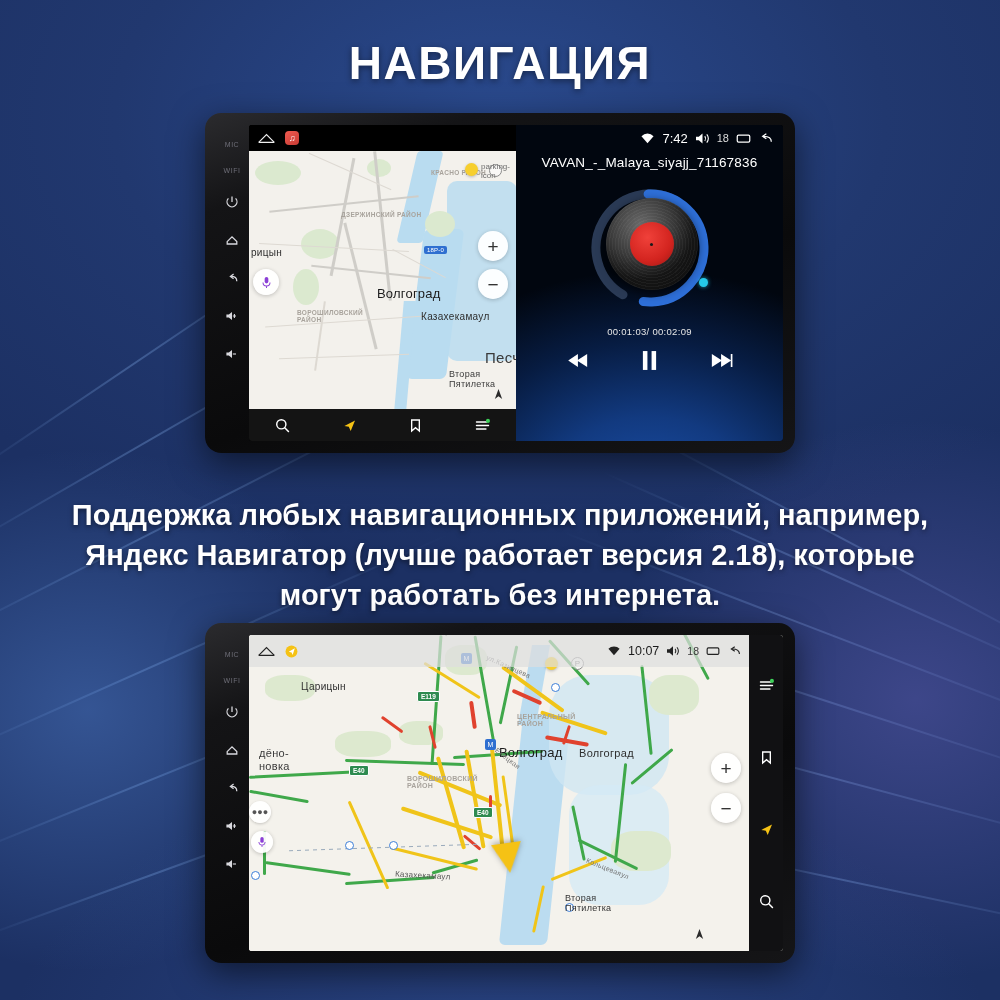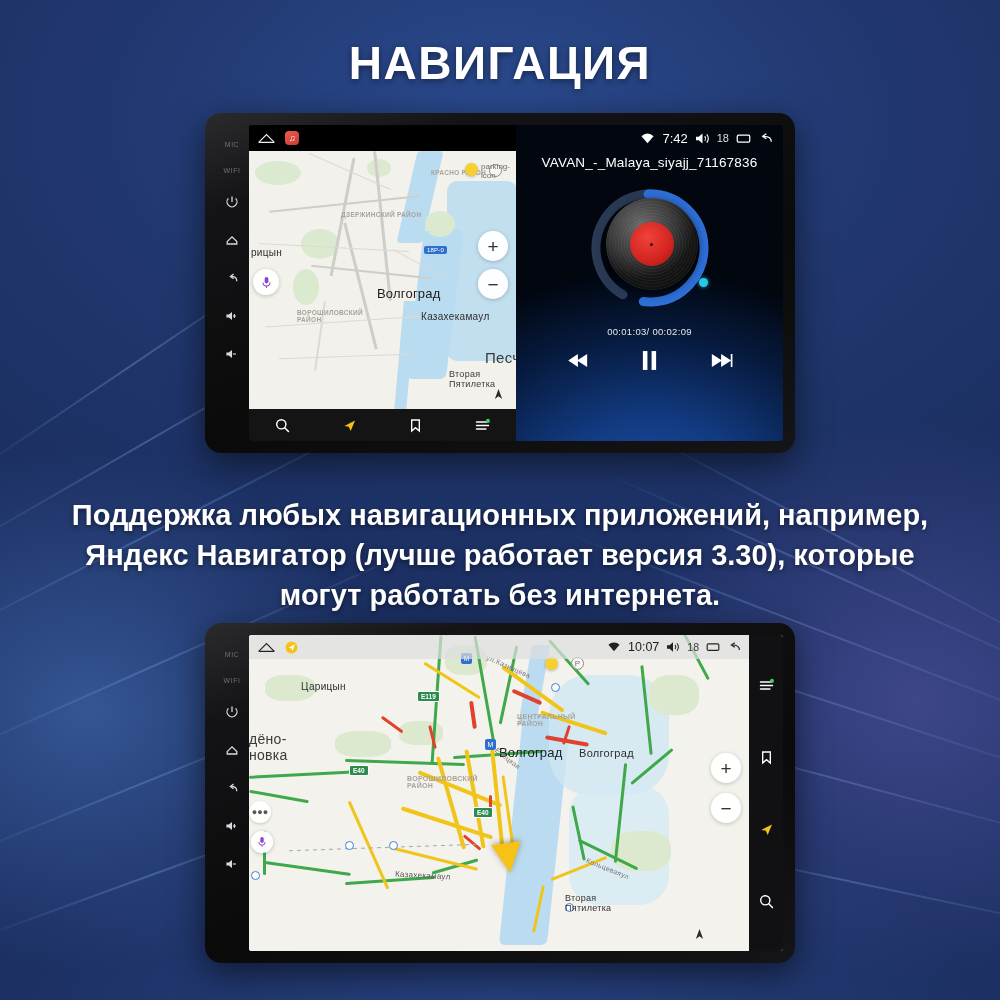--- a/index.html
+++ b/index.html
@@ -182,21 +182,21 @@
   .time-text { color:#e7e7e7; font-size:9.5px; margin-top:12px; letter-spacing:.3px; }
   .controls { display:flex; align-items:center; gap:52px; margin-top:13px; }
   .ctl { fill:#fff; }
 
   
   .s2 { flex:1; position:relative; background:#eef2e9; overflow:hidden; display:flex; }
   .map2 { flex:1; position:relative; overflow:hidden; background:#f2f0ea; }
   .status2 {
     position:absolute; top:0; left:0; right:0; height:24px; z-index:6;
     background:rgba(222,222,222,.72);
-    display:flex; align-items:center; padding:8px 8px; gap:9px;
+    display:flex; align-items:center; padding:16px 8px; gap:9px;
   }
   .status2 .right {
     margin-left:auto; display:flex; align-items:center; gap:7px;
     color:#1b1b1b; font-size:12.5px;
   }
   .status2 .vol-num { font-size:10.5px; color:#3a3a3a; }
   .st2-ico { width:14px; height:12px; fill:#222; }
   .nav-arrow-small {
     width:13px; height:13px;
   }
@@ -427,21 +427,21 @@
         <svg class="st-ico" viewBox="0 0 18 14">
           <path d="M16 11c0-5-4-6.6-9-6.6" fill="none" stroke="#fff" stroke-width="1.5"></path>
           <path d="M10 1.4 L5.6 4.4 L10 7.4" fill="none" stroke="#fff" stroke-width="1.5"></path>
         </svg>
       </div>
     </div>
 
   </div>
 </div>
 
-<div class="caption">Поддержка любых навигационных приложений, например, Яндекс Навигатор (лучше работает версия 3.30), которые могут работать без интернета.</div>
+<div class="caption">Поддержка любых навигационных приложений, например, Яндекс Навигатор (лучше работает версия 2.18), которые могут работать без интернета.</div>
 
 <div class="device" id="device-2">
 
   <div class="rail">
     <div class="rail-item rail-led">MIC</div>
     <div class="rail-item rail-led">WIFI</div>
     <div class="rail-item">
       <svg class="rail-ico" viewBox="0 0 20 20">
           <path d="M10 3v7"></path>
           <path d="M5.5 5.5a6.2 6.2 0 1 0 9 0"></path>
@@ -534,21 +534,21 @@
         <div class="traffic t-red" style="left:316px; top:90px; width:3.4px; height:20px; transform:rotate(18deg);"></div>
 
         <div style="position:absolute; left:40px; top:212px; width:190px; height:1.4px; background:repeating-linear-gradient(90deg,#9ab 0 4px, transparent 4px 8px); transform:rotate(-2deg);"></div>
         <div class="ring-ico" style="left:96px; top:206px;"></div>
         <div class="ring-ico" style="left:140px; top:206px;"></div>
         <div class="ring-ico" style="left:302px; top:48px;"></div>
         <div class="ring-ico" style="left:2px; top:236px;"></div>
         <div class="ring-ico" style="left:316px; top:268px;"></div>
 
         <div class="maplabel town" style="left:52px; top:46px; font-size:10px;">Царицын</div>
-        <div class="maplabel" style="left:0px; top:96px; font-size:14px; width:40px; line-height:1.15;">дёно-новка</div>
+        <div class="maplabel" style="left:0px; top:112px; font-size:11px; width:40px; line-height:1.15;padding-left:10px;">дёно-новка</div>
         <div class="maplabel dim" style="left:158px; top:140px; width:82px; font-size:7px;">ВОРОШИЛОВСКИЙ РАЙОН</div>
         <div class="maplabel dim" style="left:268px; top:78px; width:54px; font-size:7px;">ЦЕНТРАЛЬНЫЙ РАЙОН</div>
         <div class="maplabel city" style="left:250px; top:110px; font-size:13px;">Волгоград</div>
         <div class="maplabel town" style="left:330px; top:112px; font-size:11px;">Волгоград</div>
         <div class="maplabel" style="left:192px; top:0px; font-size:7px; transform:rotate(-78deg); transform-origin:left top; color:#777;">Ангарска</div>
         <div class="maplabel" style="left:236px; top:28px; font-size:7px; transform:rotate(24deg); color:#777;">ул.Казинцева</div>
         <div class="maplabel" style="left:244px; top:120px; font-size:7px; transform:rotate(38deg); color:#777;">Елецкая</div>
         <div class="maplabel" style="left:336px; top:230px; font-size:7px; transform:rotate(22deg); color:#777;">Кольцеваяул</div>
         <div class="maplabel" style="left:146px; top:236px; font-size:8px; transform:rotate(3deg); color:#555;">Казахекамаул</div>
         <div class="maplabel" style="left:316px; top:258px; font-size:9px; width:54px; line-height:1.15; color:#333;">Вторая Пятилетка</div>

